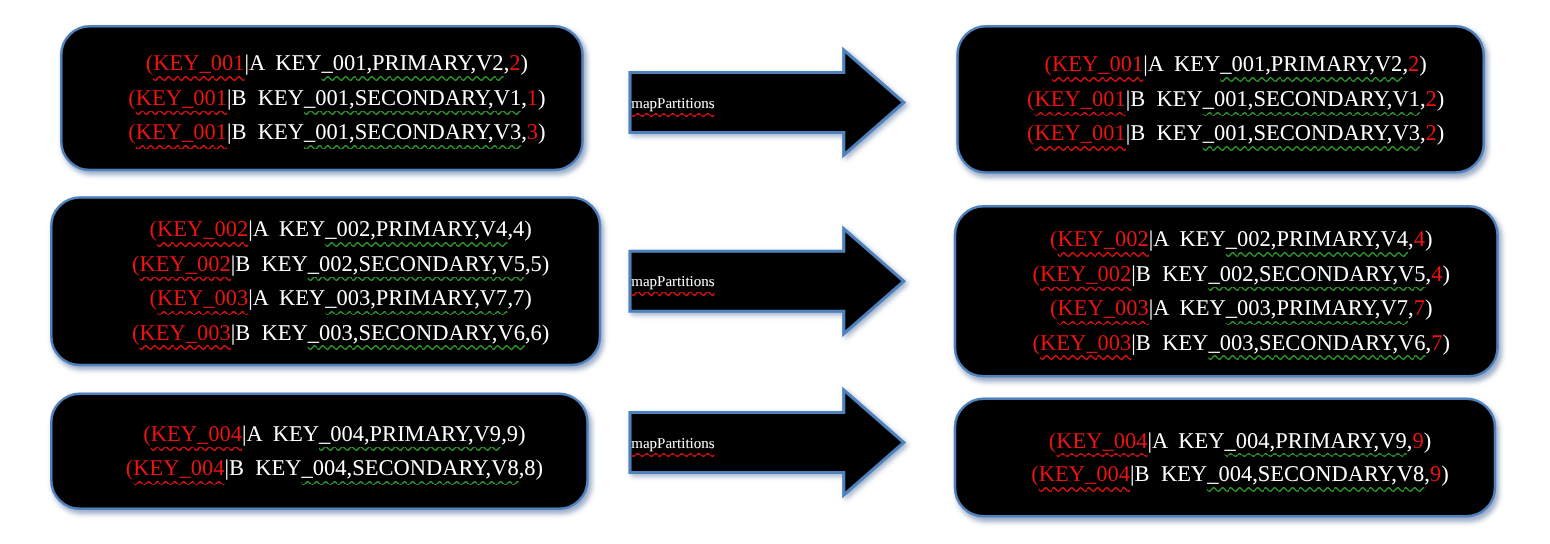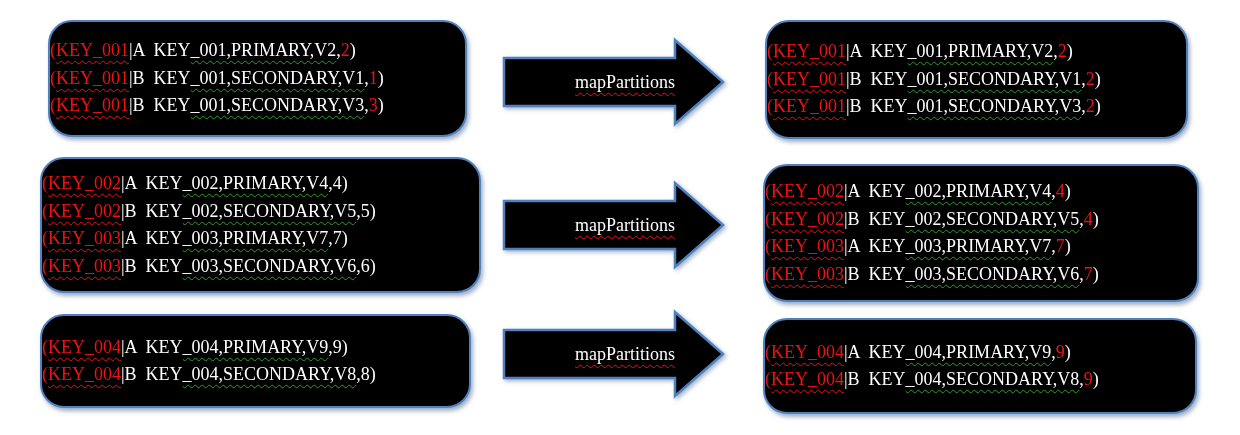--- a/index.html
+++ b/index.html
@@ -14,23 +14,25 @@
   }
   .box {
     position: absolute;
     background: var(--box-bg, #000);
     border: 2px solid var(--box-border, #4f81bd);
     border-radius: 24px;
     box-shadow: 2px 3px 4px rgba(76,106,153,0.55);
     display: flex;
     flex-direction: column;
     justify-content: center;
+    padding-left: 24px;
     font-size: 18px;
     line-height: 27.5px;
     white-space: pre;
+    align-items: center;
   }
   .b1l { left: 48px;  top: 20px;  width: 419px; height: 117px; }
   .b1r { left: 765px; top: 20px;  width: 423px; height: 119px; }
   .b2l { left: 40px;  top: 157px; width: 441px; height: 136px; }
   .b2r { left: 763px; top: 164px; width: 436px; height: 138px; }
   .b3l { left: 40px;  top: 314px; width: 431px; height: 94px;  }
   .b3r { left: 763px; top: 318px; width: 434px; height: 96px;  }
 
   .line { white-space: pre; }
   .seg.c-red   { color: var(--red, #ee1212); }
@@ -49,23 +51,23 @@
     text-decoration-thickness: 1px;
     text-underline-offset: 4px;
   }
 
   .arrow { position: absolute; left: 503px; width: 222px; height: 86px; }
   .a1 { top: 39px; } .a2 { top: 182px; } .a3 { top: 311px; }
   .arrow svg { position: absolute; left: 0; top: 0; overflow: visible; }
   .arrow-poly { filter: drop-shadow(2px 2px 2px rgba(70,100,150,0.5)); }
   .arrow-label {
     position: absolute; left: 2px; top: 20px; width: 170px; height: 46px;
-    display: flex; align-items: center; justify-content: flex-end;
+    display: flex; align-items: center; justify-content: flex-start;
     color: var(--white, #fff);
-    font-size: 18px;
+    font-size: 12px;
   }
 </style>
 </head>
 <body>
 
 <div class="canvas">
 
   <div class="box b1l"><div class="line"><span class="seg c-red">(</span><span class="seg c-red u-red">KEY_001</span><span class="seg c-white">|A  KEY</span><span class="seg c-white u-green">_001,PRIMARY,V2</span><span class="seg c-white">,</span><span class="seg c-red">2</span><span class="seg c-white">)</span></div><div class="line"><span class="seg c-red">(</span><span class="seg c-red u-red">KEY_001</span><span class="seg c-white">|B  KEY</span><span class="seg c-white u-green">_001,SECONDARY,V1</span><span class="seg c-white">,</span><span class="seg c-red">1</span><span class="seg c-white">)</span></div><div class="line"><span class="seg c-red">(</span><span class="seg c-red u-red">KEY_001</span><span class="seg c-white">|B  KEY</span><span class="seg c-white u-green">_001,SECONDARY,V3</span><span class="seg c-white">,</span><span class="seg c-red">3</span><span class="seg c-white">)</span></div></div>
   <div class="arrow a1">
     <svg width="222" height="86" viewBox="0 0 222 86">

